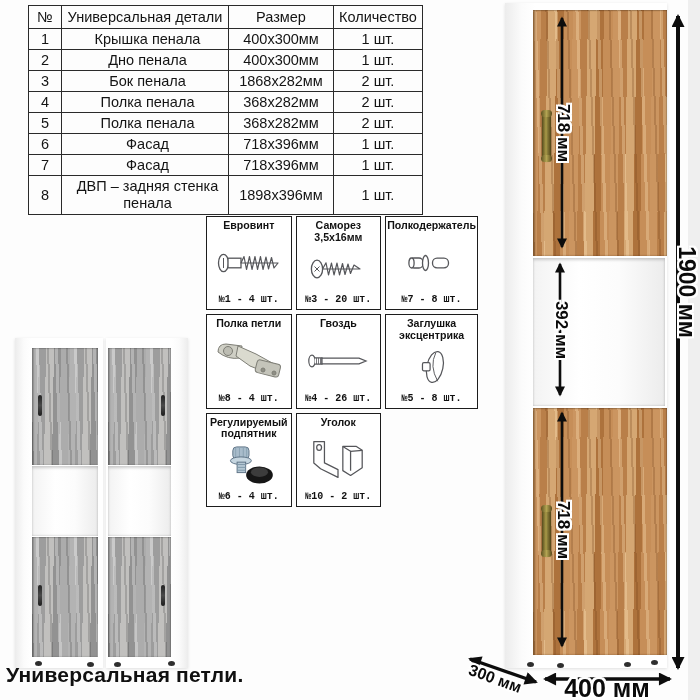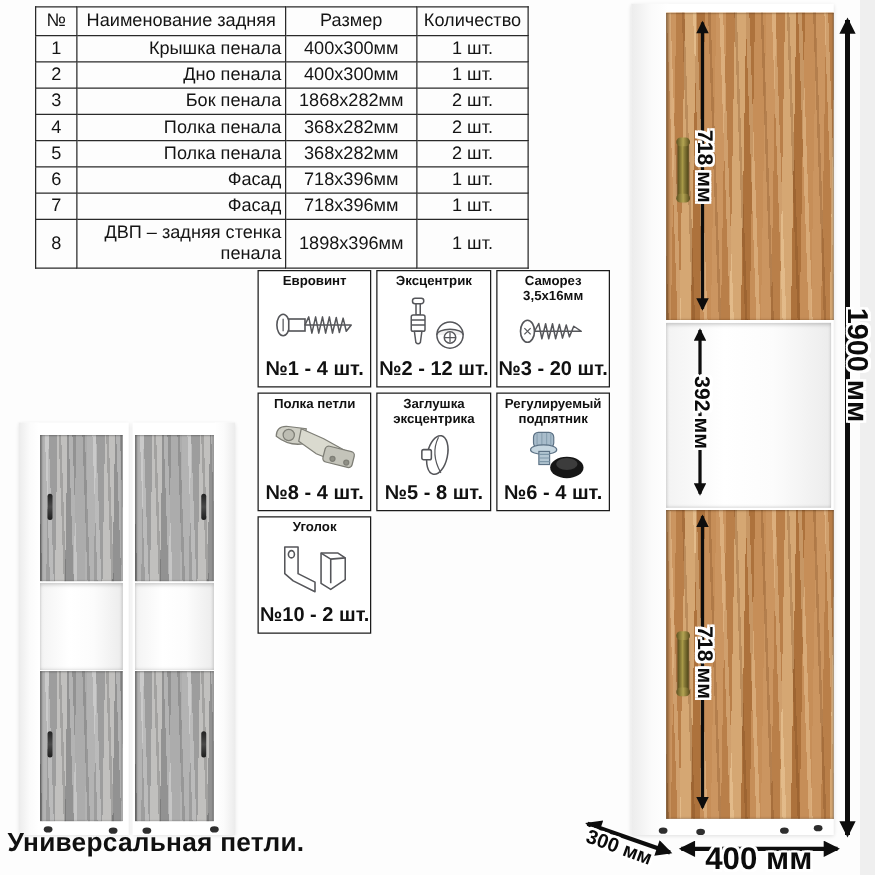--- a/index.html
+++ b/index.html
@@ -7,30 +7,30 @@
           font-family:"Liberation Sans","DejaVu Sans",sans-serif;color:#141414;}
   .bg-strip-right{position:absolute;left:688px;top:0;width:12px;height:700px;background:#efefef;}
 
   
   table.parts{position:absolute;left:28px;top:5px;width:394px;border-collapse:collapse;
               table-layout:fixed;font-size:14.5px;}
   table.parts th,table.parts td{border:1.6px solid #2a2a2a;padding:0 3px;font-weight:normal;
               text-align:center;line-height:1.15;}
   table.parts th{height:22px;}
   table.parts td{height:20px;}
-  table.parts td.name{text-align:right;padding-left:8px;}
+  table.parts td.name{text-align:center;padding-left:8px;}
   table.parts tr.tall td{height:38px;}
 
   
   .hw-grid{position:absolute;left:206px;top:216px;width:272px;height:389px;display:grid;
            grid-template-columns:repeat(3,1fr);grid-template-rows:repeat(4,1fr);gap:4px;}
   .hw-cell{border:1.6px solid #1c1c1c;background:#fff;display:flex;flex-direction:column;
            align-items:center;justify-content:space-between;padding:3px 1px 4px;}
   .hw-title{font-weight:bold;font-size:10.6px;text-align:center;line-height:1.12;color:#111;}
-  .hw-count{font-weight:bold;font-size:16px;color:#111;white-space:nowrap;}
+  .hw-count{font-weight:bold;font-size:10px;color:#111;white-space:nowrap;font-family:Liberation Mono, monospace;}
   .hw-icon{flex:1;display:flex;align-items:center;justify-content:center;}
 
   
   .oak{background:
     repeating-linear-gradient(88deg,rgba(110,60,20,.25) 0 2px,rgba(0,0,0,0) 2px 9px,rgba(255,228,185,.32) 9px 12px,rgba(0,0,0,0) 12px 21px),
     repeating-linear-gradient(91deg,#cb9560 0 8px,#b97f49 8px 15px,#d5a773 15px 24px,#ad723c 24px 31px,#c68e58 31px 40px);
     box-shadow:inset 2px 0 2px rgba(70,40,10,.45),inset -1px 0 1px rgba(0,0,0,.2),inset 0 1px 1px rgba(0,0,0,.15);}
   .greywood{background:
     repeating-linear-gradient(88deg,rgba(40,40,40,.2) 0 2px,rgba(0,0,0,0) 2px 8px,rgba(255,255,255,.3) 8px 11px,rgba(0,0,0,0) 11px 19px),
     repeating-linear-gradient(91deg,#b3b3b3 0 7px,#9d9d9d 7px 14px,#c1c0be 14px 22px,#929292 22px 29px,#acacac 29px 38px);
@@ -67,21 +67,21 @@
   <table class="parts">
     <colgroup>
         <col style="width:33px">
         <col style="width:167px">
         <col style="width:105px">
         <col style="width:89px">
       </colgroup>
     <tbody>
         <tr>
       <th>№</th>
-      <th>Наименование задняя</th>
+      <th>Универсальная детали</th>
       <th>Размер</th>
       <th>Количество</th>
     </tr>
     <tr>
       <td>1</td>
       <td class="name">Крышка пенала</td>
       <td>400х300мм</td>
       <td>1 шт.</td>
     </tr>
     <tr>
@@ -137,72 +137,80 @@
         <svg width="64" height="26" viewBox="0 0 64 26">
             <ellipse cx="6.5" cy="13" rx="5" ry="8.6" fill="#fff" stroke="#55565a" stroke-width="1.3"></ellipse>
             <line x1="6.5" y1="8" x2="6.5" y2="18" stroke="#55565a"></line>
             <rect x="11" y="8.2" width="13" height="9.6" fill="#fff" stroke="#55565a" stroke-width="1.3"></rect>
             <path d="M24 13 L27 6.5 29.5 19.5 32.5 6.5 35 19.5 38 6.5 40.5 19.5 43.5 6.5 46 19.5 49 7 51.5 19 54.5 7.5 57 18 61 13 Z" fill="#fff" stroke="#55565a" stroke-width="1.2" stroke-linejoin="round"></path>
           </svg>
       </span>
       <div class="hw-count">№1 - 4 шт.</div>
     </div>
 
-    <div class="hw-cell">
-      <div class="hw-title">Эксцентрик</div>
-      <span class="hw-icon">
-        <svg width="58" height="46" viewBox="0 0 58 46">
-            <g stroke="#55565a" fill="#fff" stroke-width="1.2">
-              <rect x="12" y="1.5" width="9" height="4.5" rx="2"></rect>
-              <rect x="14.8" y="6" width="3.4" height="9"></rect>
-              <rect x="11" y="15" width="11" height="13" rx="1.5"></rect>
-              <line x1="11" y1="19" x2="22" y2="19"></line>
-              <line x1="11" y1="23" x2="22" y2="23"></line>
-              <path d="M13.5 28 h6 l-1.2 9 q-1.8 2 -3.6 0 z"></path>
-              <circle cx="42" cy="31" r="10.5"></circle>
-              <path d="M31.5 31 a10.5 4.6 0 0 1 21 0" fill="#f1f1f1"></path>
-              <circle cx="42" cy="33" r="4.6"></circle>
-              <path d="M38 33 h8 M42 29 v8" stroke-width="1"></path>
-            </g>
-          </svg>
-      </span>
-      <div class="hw-count">№2 - 12 шт.</div>
-    </div>
 
     <div class="hw-cell">
       <div class="hw-title">Саморез 3,5х16мм</div>
       <span class="hw-icon">
         <svg width="56" height="26" viewBox="0 0 56 26">
             <ellipse cx="7" cy="13" rx="5.6" ry="8.8" fill="#fff" stroke="#55565a" stroke-width="1.3"></ellipse>
             <path d="M4.5 10.5 l5 5 M9.5 10.5 l-5 5" stroke="#55565a"></path>
             <path d="M12.6 13 L16 6.8 18.5 19 21.5 7 24 19 27 7 29.5 19 32.5 7.5 35 18.5 38 8 40.5 17.5 44 9 50 13 Z" fill="#fff" stroke="#55565a" stroke-width="1.2" stroke-linejoin="round"></path>
           </svg>
       </span>
       <div class="hw-count">№3 - 20 шт.</div>
     </div>
 
+    <div class="hw-cell">
+      <div class="hw-title">Полкодержатель</div>
+      <span class="hw-icon">
+        <svg width="50" height="18" viewBox="0 0 50 18">
+            <g fill="#fff" stroke="#55565a" stroke-width="1.3">
+              <rect x="3" y="4" width="13" height="10" rx="4"></rect>
+              <ellipse cx="4.5" cy="9" rx="2.6" ry="5"></ellipse>
+              <ellipse cx="18.5" cy="9" rx="3" ry="7.5"></ellipse>
+              <rect x="25.5" y="4.2" width="16" height="9.6" rx="4.5"></rect>
+            </g>
+          </svg>
+      </span>
+      <div class="hw-count">№7 - 8 шт.</div>
+    </div>
 
     <div class="hw-cell">
       <div class="hw-title">Полка петли</div>
       <span class="hw-icon">
         <svg width="66" height="42" viewBox="0 0 66 42">
             <g stroke="#7e7e76" stroke-width="1">
               <path d="M2 12 Q2 4 10 4 L26 6 24 18 Q12 20 2 12 Z" fill="#cfcfc5"></path>
               <path d="M22 6 L40 14 58 24 54 34 34 26 20 16 Z" fill="#dadacf"></path>
               <rect x="40" y="22" width="24" height="13" rx="3" fill="#c4c4ba" transform="rotate(14 52 28)"></rect>
               <circle cx="47" cy="30" r="2" fill="#8f8f85"></circle>
               <circle cx="58" cy="33" r="2" fill="#8f8f85"></circle>
               <circle cx="12" cy="11" r="4.5" fill="#bdbdb3"></circle>
             </g>
           </svg>
       </span>
       <div class="hw-count">№8 - 4 шт.</div>
     </div>
 
 
+    <div class="hw-cell">
+      <div class="hw-title">Гвоздь</div>
+      <span class="hw-icon">
+        <svg width="62" height="16" viewBox="0 0 62 16">
+            <g fill="#fff" stroke="#55565a" stroke-width="1.2">
+              <ellipse cx="5" cy="8" rx="3.2" ry="5.8"></ellipse>
+              <path d="M8 4.8 h7 v6.4 h-7"></path>
+              <path d="M15 5.2 H52 L59 8 52 10.8 H15 Z"></path>
+            </g>
+            <path d="M9.5 5 v6 M11.5 5 v6 M13.5 5 v6" stroke="#55565a" stroke-width=".8"></path>
+          </svg>
+      </span>
+      <div class="hw-count">№4 - 26 шт.</div>
+    </div>
 
     <div class="hw-cell">
       <div class="hw-title">Заглушка эксцентрика</div>
       <span class="hw-icon">
         <svg width="34" height="40" viewBox="0 0 34 42">
             <g fill="#fff" stroke="#55565a" stroke-width="1.3">
               <ellipse cx="20" cy="21" rx="8.5" ry="16.5" transform="rotate(12 20 21)"></ellipse>
               <path d="M21 6 q-7 14 2 30" fill="none" stroke-width="1"></path>
               <rect x="7" y="16.5" width="8" height="8.5" rx="1.5"></rect>
             </g>

